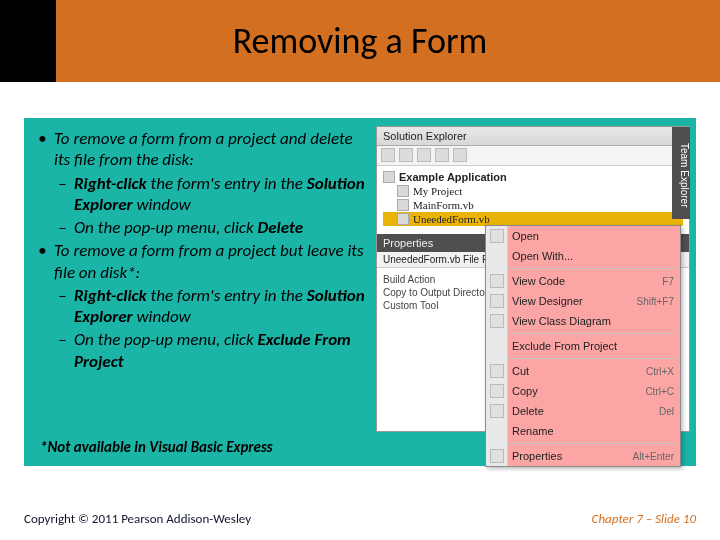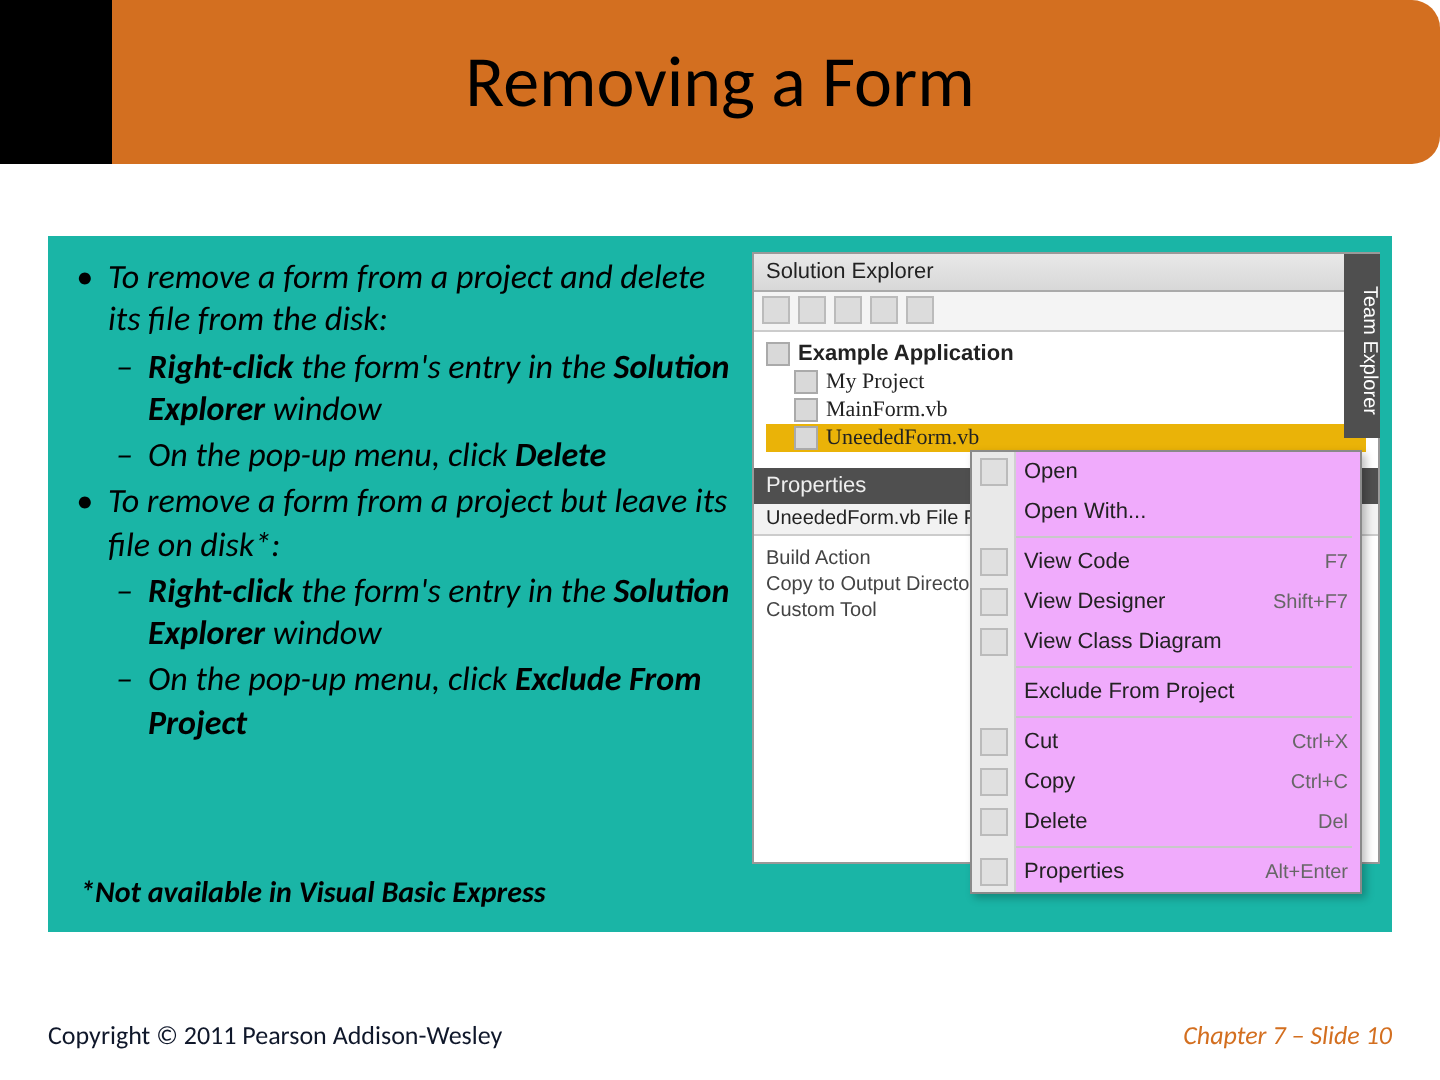--- a/index.html
+++ b/index.html
@@ -1,17 +1,17 @@
 <!DOCTYPE html>
 <html><head>
 <meta charset="utf-8">
 <style>
   * { box-sizing: border-box; margin: 0; padding: 0; }
   body { width: 720px; height: 540px; font-family: Calibri, Arial, sans-serif; background: #fff; position: relative; overflow: hidden; }
-  .header { background: #d36f20; color: #000; width: 100%; height: 82px; display: flex; align-items: center; justify-content: center; font-size: 36px; border-radius: 14px; }
+  .header { background: #d36f20; color: #000; width: 100%; height: 82px; display: flex; align-items: center; justify-content: center; font-size: 36px; }
   .header .blackbox { position: absolute; left: 0; top: 0; width: 56px; height: 82px; background: #000; }
   .teal { background: #1ab5a6; position: absolute; left: 24px; top: 118px; right: 24px; height: 348px; }
   .content { position: absolute; left: 36px; top: 128px; width: 330px; font-size: 17px; line-height: 1.25; color: #000; }
   .content ul { list-style: none; font-style: italic; }
   .content .b1 { padding-left: 18px; position: relative; margin-bottom: 2px; }
   .content .b1::before { content: "•"; position: absolute; left: 2px; top: 0; }
   .content .b2 { padding-left: 38px; position: relative; margin-bottom: 2px; }
   .content .b2::before { content: "–"; position: absolute; left: 22px; top: 0; }
   .note { position: absolute; left: 40px; top: 438px; font-size: 15px; font-style: italic; font-weight: bold; }
   .footer-left { position: absolute; left: 24px; bottom: 14px; font-size: 13px; color: #0f172a; }
@@ -23,21 +23,21 @@
   .se-title { background: linear-gradient(#e8e8e8,#d8d8d8); border-bottom: 1px solid #aaa; padding: 3px 6px; font-size: 11px; }
   .se-toolbar { background: #f4f4f4; border-bottom: 1px solid #ccc; height: 20px; display: flex; gap: 4px; padding: 2px 4px; }
   .se-toolbar span { width: 14px; height: 14px; background: #dcdcdc; border: 1px solid #bbb; }
   .tree { padding: 4px 6px 8px 6px; background: #fff; }
   .tree-row { display: flex; align-items: center; gap: 4px; padding: 1px 0; }
   .tree-row.level1 { padding-left: 14px; font-family: Liberation Serif, serif; }
   .tic { width: 12px; height: 12px; background: #d9d9d9; border: 1px solid #aaa; display: inline-block; }
   .sel { background: #eab308; }
   .sidebar-tab { position: absolute; right: -1px; top: 0; width: 18px; height: 92px; background: #4f4f4f; color: #fff; writing-mode: vertical-rl; font-size: 10px; text-align: center; padding-top: 4px; }
 
-  .ctxmenu { position: absolute; left: 108px; top: 98px; width: 196px; background: #f0abfc; border: 1px solid #8a8a8a; box-shadow: 2px 2px 4px rgba(0,0,0,0.25); }
+  .ctxmenu { position: absolute; left: 108px; top: 98px; width: 196px; background: #fca5a5; border: 1px solid #8a8a8a; box-shadow: 2px 2px 4px rgba(0,0,0,0.25); }
   .ctxmenu .row { display: flex; align-items: center; height: 20px; padding: 0 6px 0 26px; position: relative; }
   .ctxmenu .row .ic { position: absolute; left: 4px; top: 3px; width: 14px; height: 14px; background: #e0e0e0; border: 1px solid #bbb; }
   .ctxmenu .row .lbl { flex: 1; }
   .ctxmenu .row .sc { color: #666; font-size: 10px; }
   .ctxmenu .sep { height: 1px; background: #c8c8c8; margin: 2px 4px; }
   .ctxmenu .iconstrip { position: absolute; left: 0; top: 0; bottom: 0; width: 22px; background: #e9e9e9; border-right: 1px solid #d0d0d0; }
 
   .props-title { background: #4f4f4f; color: #eee; padding: 3px 6px; font-size: 11px; }
   .props-sub { background: #f2f2f2; border-bottom: 1px solid #ccc; padding: 2px 6px; font-size: 10px; }
   .props-body { padding: 4px 6px; font-size: 10px; color: #444; }
@@ -144,20 +144,23 @@
     <div class="row">
         <span class="ic"></span>
         <span class="lbl">Copy</span>
         <span class="sc">Ctrl+C</span>
       </div>
     <div class="row">
         <span class="ic"></span>
         <span class="lbl">Delete</span>
         <span class="sc">Del</span>
       </div>
+    <div class="row">
+        <span class="lbl">Rename</span>
+      </div>
     <div class="sep"></div>
     <div class="row">
         <span class="ic"></span>
         <span class="lbl">Properties</span>
         <span class="sc">Alt+Enter</span>
       </div>
   </div>
 </div>
 
 </body></html>

